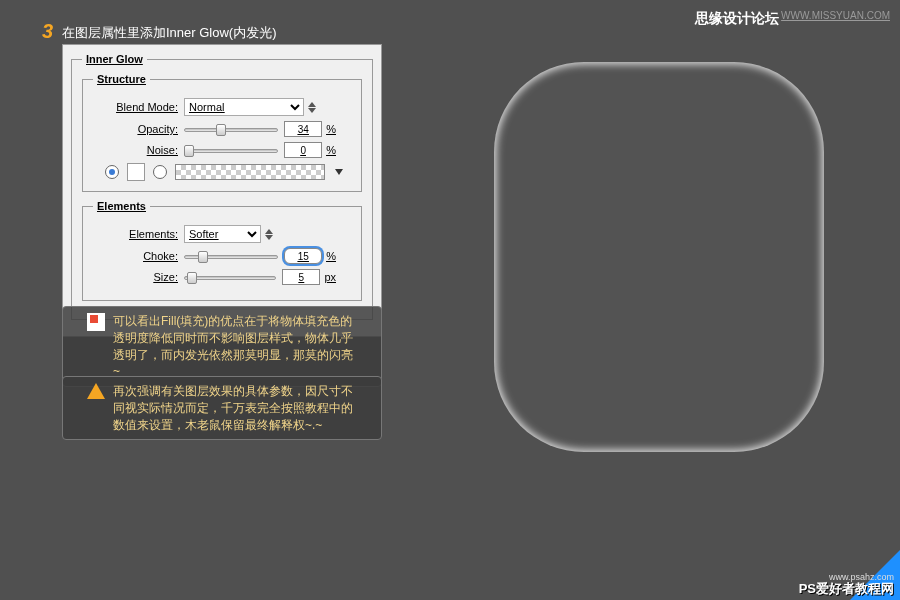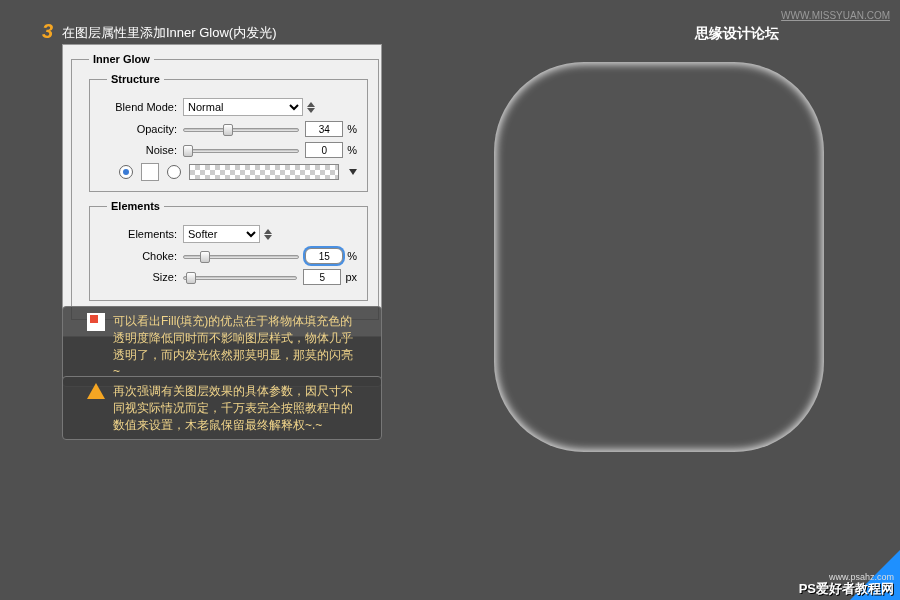--- a/index.html
+++ b/index.html
@@ -1,24 +1,24 @@
 <!DOCTYPE html>
 <html><head>
 <meta charset="utf-8">
 <style>
 * { margin: 0; padding: 0; box-sizing: border-box; }
 body { width: 900px; height: 600px; background: #505050; font-family: Arial, sans-serif; font-size: 11px; color: #000; position: relative; overflow: hidden; }
-.top-left-text { position: absolute; top: 25px; left: 695px; color: #fff; font-size: 14px; font-weight: bold; }
+.top-left-text { position: absolute; top: 10px; left: 695px; color: #fff; font-size: 14px; font-weight: bold; }
 .top-right-url { position: absolute; top: 10px; right: 10px; color: #9a9a9a; font-size: 10px; text-decoration: underline; }
 .step-num { position: absolute; top: 20px; left: 42px; color: #f5a623; font-size: 20px; font-style: italic; font-weight: bold; }
 .step-text { position: absolute; top: 24px; left: 62px; color: #fff; font-size: 13px; }
 .panel { position: absolute; top: 44px; left: 62px; width: 320px; background: #f0f0f0; border: 1px solid #999; padding: 8px; }
-fieldset { border: 1px solid #999; margin-bottom: 8px; padding: 8px 10px 10px 17px; }
+fieldset { border: 1px solid #999; margin-bottom: 8px; padding: 8px 10px 10px 10px; text-decoration: underline; }
 legend { font-weight: bold; font-size: 11px; padding: 0 4px; }
-.row { display: flex; align-items: center; margin: 5px 0; }
+.row { display: flex; align-items: center; margin: 5px 15px; }
 .lbl { width: 70px; text-align: right; margin-right: 6px; font-size: 11px; }
 select { width: 120px; height: 18px; border: 1px solid #aaa; background: #fff; font-size: 11px; }
 .slider { flex: 1; height: 14px; position: relative; margin-right: 6px; }
 .slider-track { position: absolute; top: 6px; left: 0; right: 0; height: 4px; background: linear-gradient(#bbb, #eee); border: 1px solid #999; border-radius: 2px; }
 .slider-thumb { position: absolute; top: 2px; width: 10px; height: 12px; background: linear-gradient(#fff,#ccc); border: 1px solid #888; border-radius: 2px; }
 .numfield { width: 38px; height: 16px; border: 1px solid #888; background: #fff; text-align: center; font-size: 10px; }
 .numfield.hl { box-shadow: 0 0 0 2px #4a90e2; border-radius: 6px; }
 .unit { margin-left: 4px; }
 .radio-row { display: flex; align-items: center; gap: 8px; margin: 5px 0 0 12px; }
 .radio { width: 14px; height: 14px; border: 1px solid #666; border-radius: 50%; background: #fff; display: inline-flex; align-items: center; justify-content: center; }

